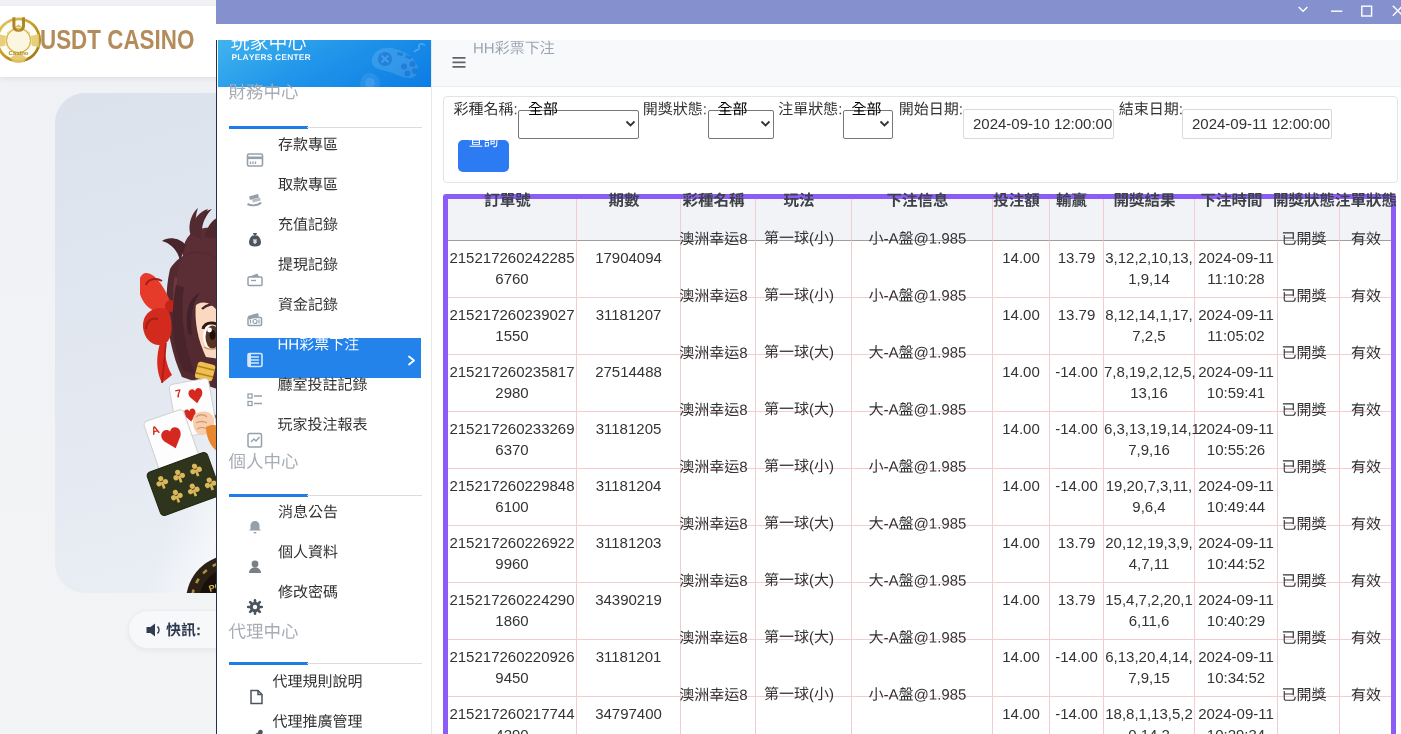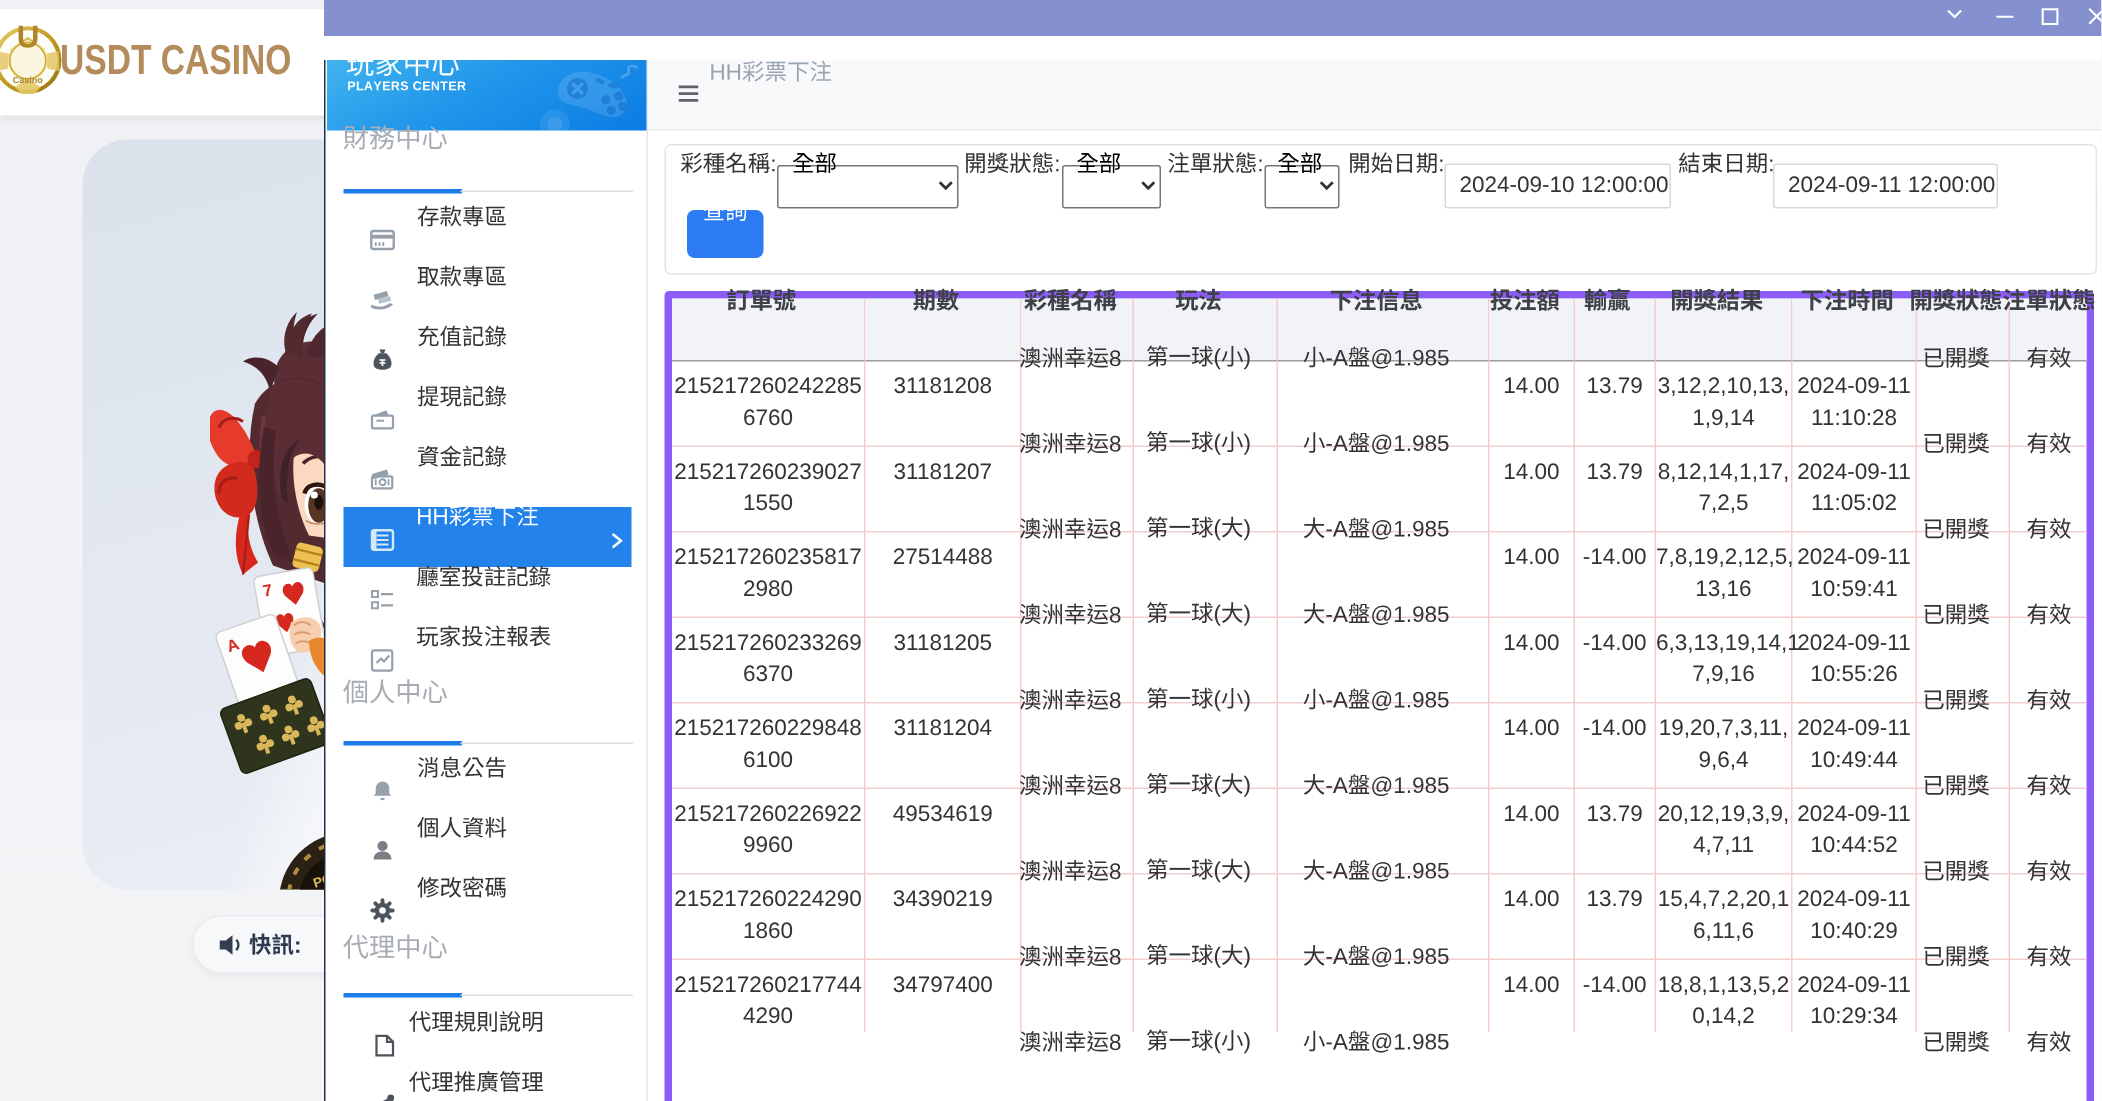--- a/index.html
+++ b/index.html
@@ -325,21 +325,21 @@
               <th></th>
               <th></th>
               <th></th>
               <th></th>
               <th></th>
               <th></th>
               <th></th>
             </tr>
             <tr>
               <td>215217260242285<br>6760</td>
-              <td>31181208</td>
+              <td>17904094</td>
               <td></td>
               <td></td>
               <td></td>
               <td>14.00</td>
               <td>13.79</td>
               <td>3,12,2,10,13,<br>1,9,14</td>
               <td>2024-09-11<br>11:10:28</td>
               <td></td>
               <td></td>
             </tr>
@@ -390,41 +390,54 @@
               <td></td>
               <td>14.00</td>
               <td>-14.00</td>
               <td>19,20,7,3,11,<br>9,6,4</td>
               <td>2024-09-11<br>10:49:44</td>
               <td></td>
               <td></td>
             </tr>
             <tr>
               <td>215217260226922<br>9960</td>
-              <td>49534619</td>
+              <td>31181203</td>
               <td></td>
               <td></td>
               <td></td>
               <td>14.00</td>
               <td>13.79</td>
               <td>20,12,19,3,9,<br>4,7,11</td>
               <td>2024-09-11<br>10:44:52</td>
               <td></td>
               <td></td>
             </tr>
             <tr>
               <td>215217260224290<br>1860</td>
               <td>34390219</td>
               <td></td>
               <td></td>
               <td></td>
               <td>14.00</td>
               <td>13.79</td>
               <td>15,4,7,2,20,1<br>6,11,6</td>
               <td>2024-09-11<br>10:40:29</td>
+              <td></td>
+              <td></td>
+            </tr>
+            <tr>
+              <td>215217260220926<br>9450</td>
+              <td>31181201</td>
+              <td></td>
+              <td></td>
+              <td></td>
+              <td>14.00</td>
+              <td>-14.00</td>
+              <td>6,13,20,4,14,<br>7,9,15</td>
+              <td>2024-09-11<br>10:34:52</td>
               <td></td>
               <td></td>
             </tr>
             <tr class="last">
               <td>215217260217744<br>4290</td>
               <td>34797400</td>
               <td></td>
               <td></td>
               <td></td>
               <td>14.00</td>

